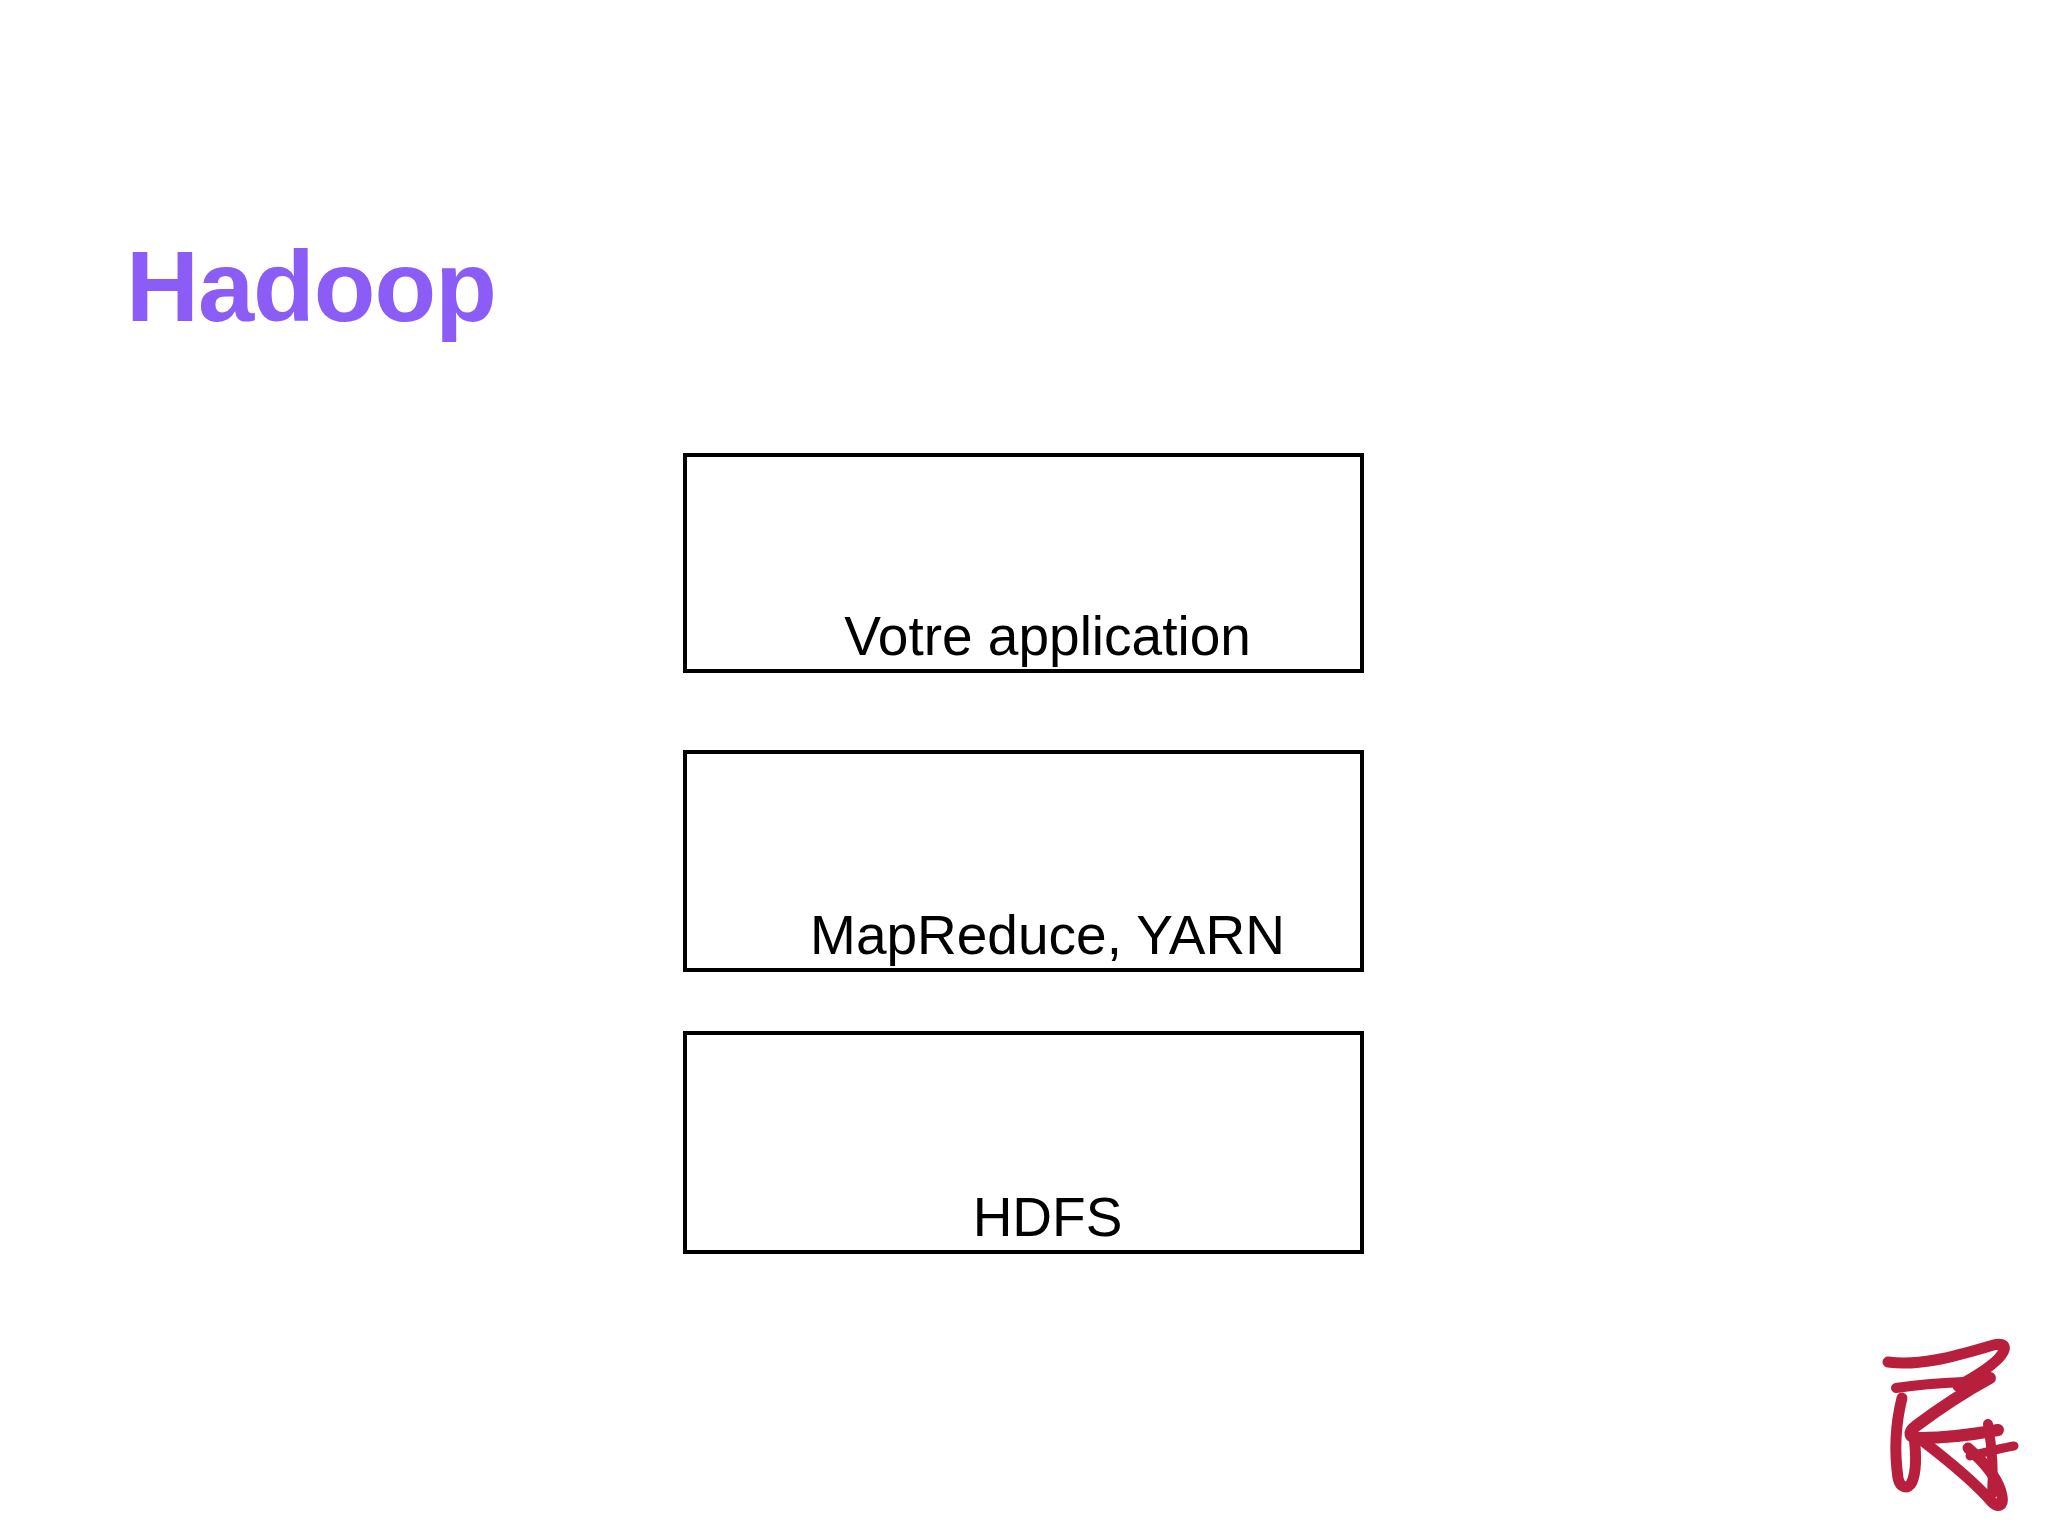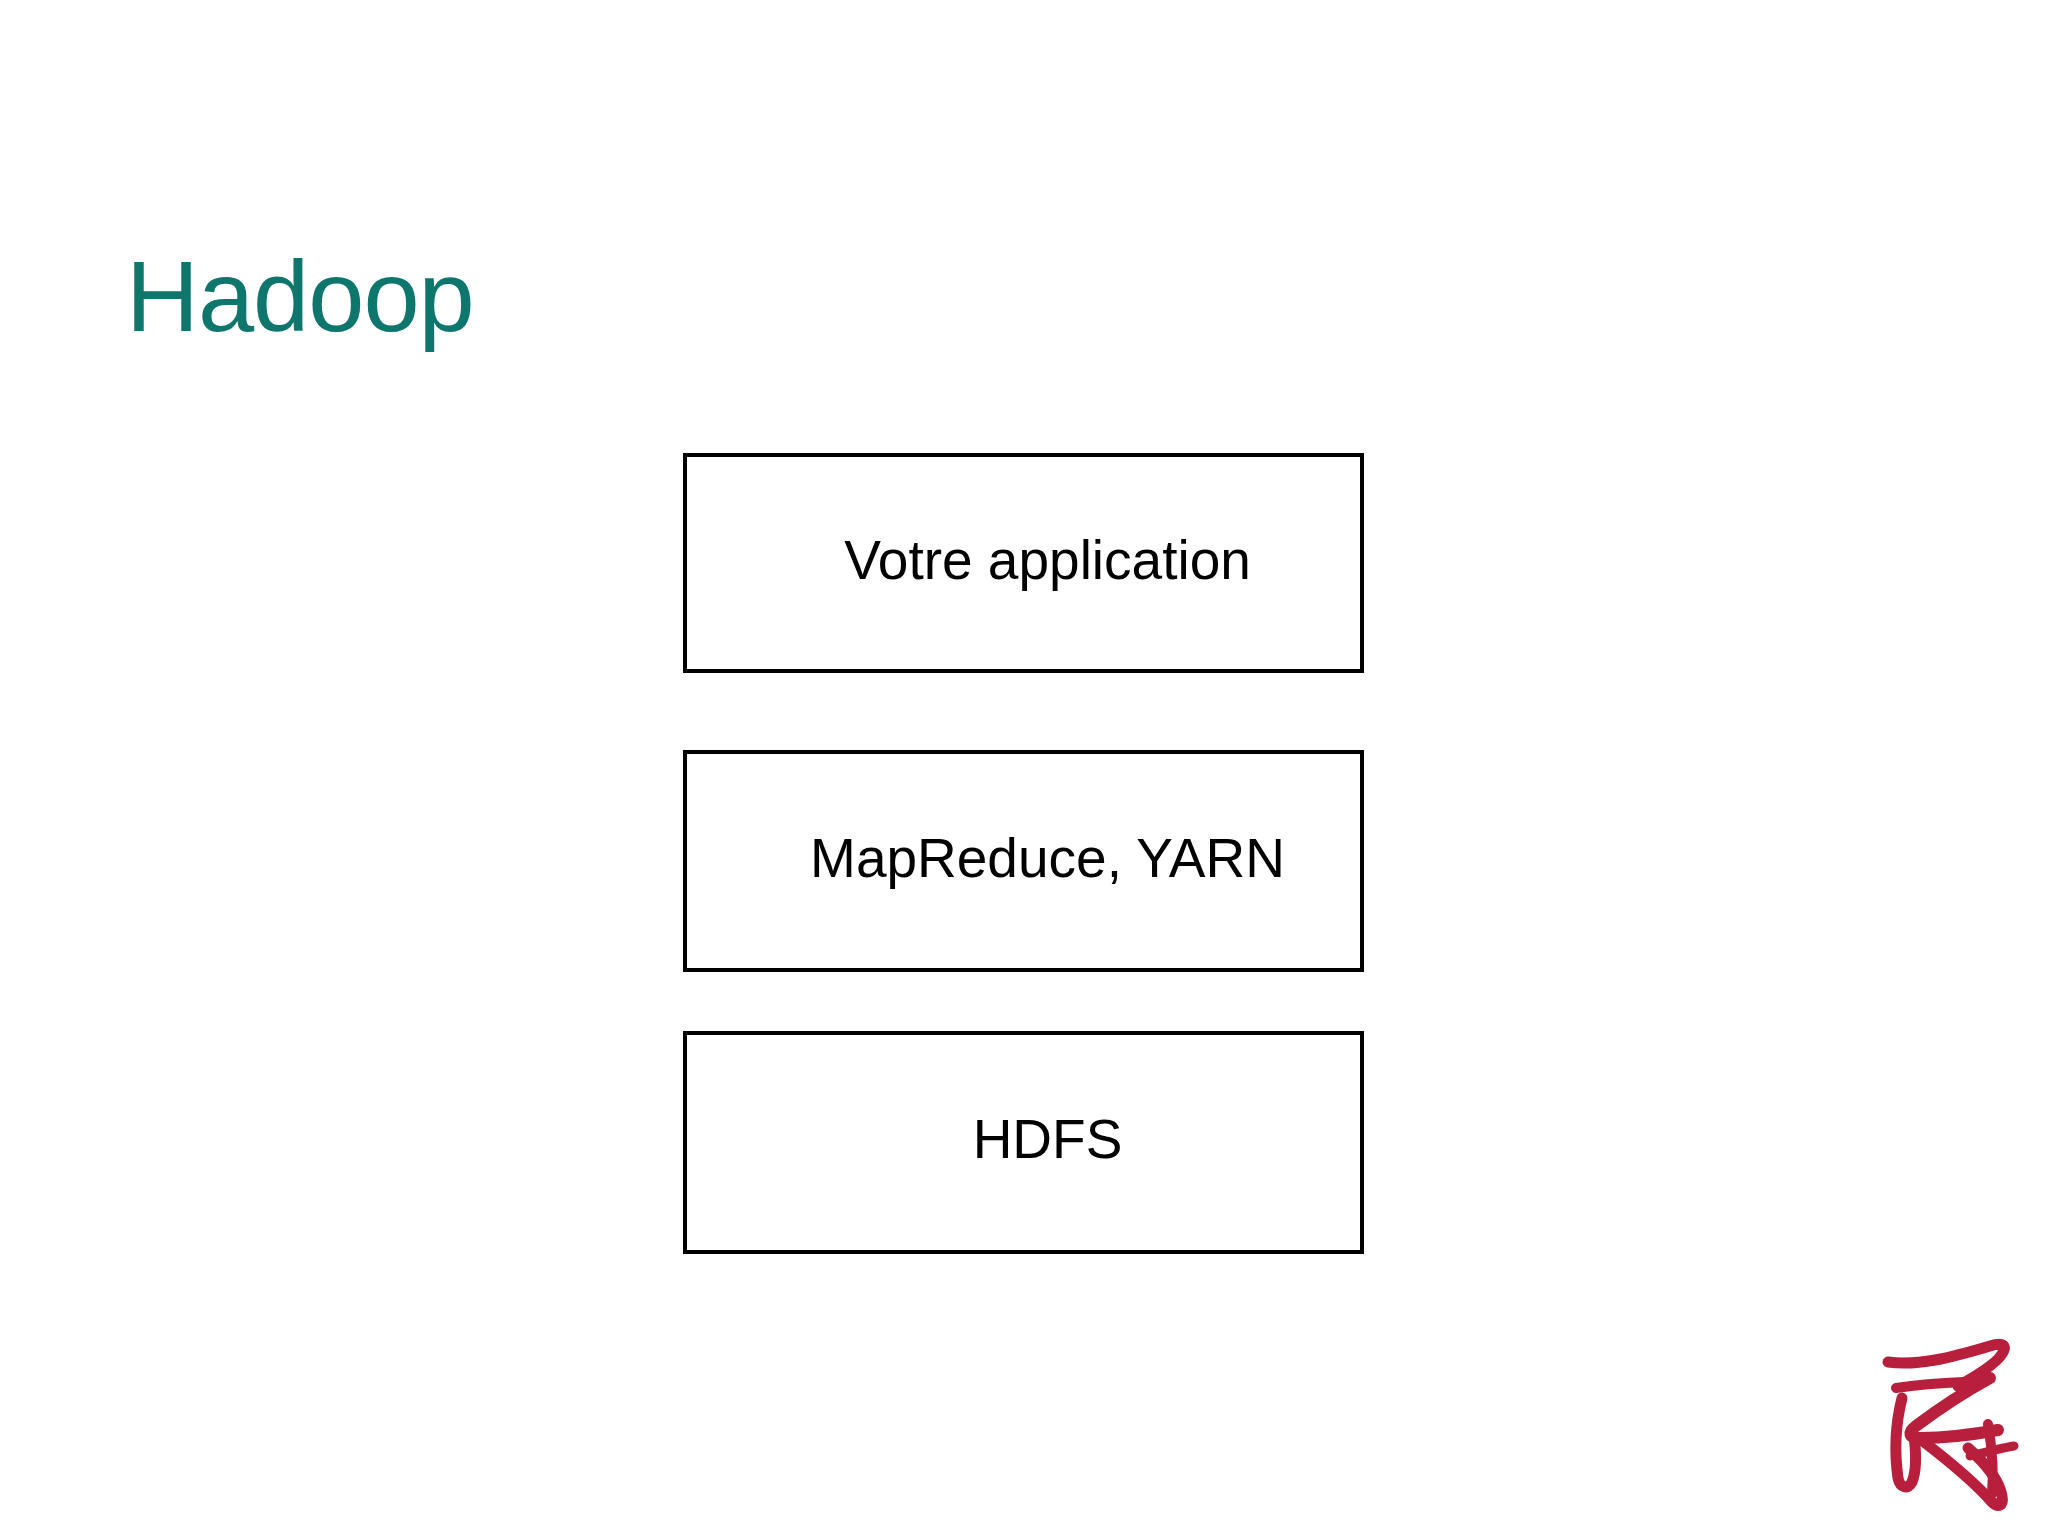--- a/index.html
+++ b/index.html
@@ -16,48 +16,48 @@
     background: #ffffff;
     overflow: hidden;
     font-family: "Liberation Sans", sans-serif;
     -webkit-font-smoothing: antialiased;
   }
 
   
   #slide-title {
     position: absolute;
     left: 126px;
-    top: 178px;
+    top: 168px;
     font-family: "Liberation Sans", sans-serif;
-    font-weight: 400;
+    font-weight: 700;
     font-size: 101px;
     line-height: 1.0;
     letter-spacing: -1px;
-    color: #0f766e;
+    color: #8b5cf6;
     white-space: nowrap;
   }
 
   
   #layer-stack {
     position: absolute;
     left: 683px;
     top: 453px;
     width: 681px;
     height: 801px;
   }
 
   .layer-box {
     position: absolute;
     left: 0;
     width: 681px;
     box-sizing: border-box;
     border: 4px solid #000000;
     background: #ffffff;
     display: flex;
-    align-items: center;
+    align-items: flex-end;
     justify-content: center;
     padding-left: 48px;
   }
 
   .layer-box.box-1 { top: 0px;   height: 220px; }
   .layer-box.box-2 { top: 297px; height: 222px; }
   .layer-box.box-3 { top: 578px; height: 223px; }
 
   .layer-label {
     font-family: "Liberation Sans", sans-serif;

